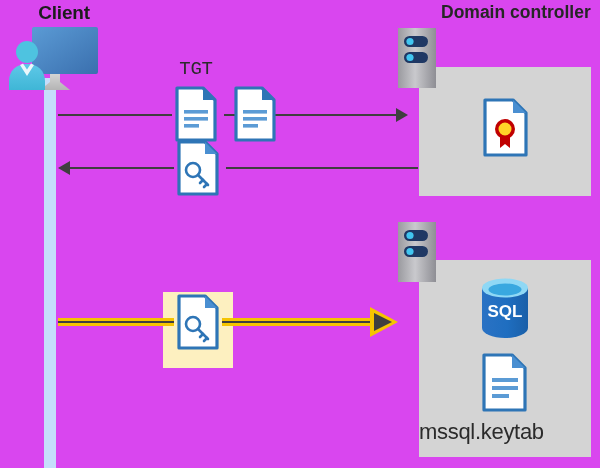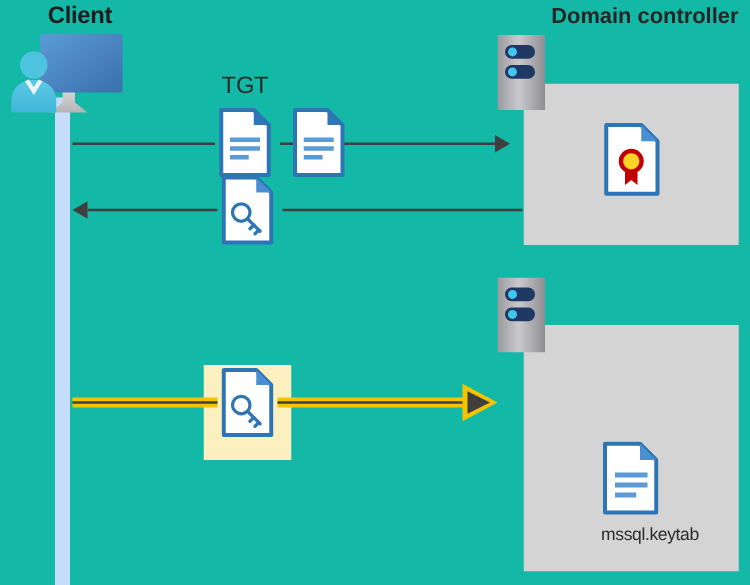--- a/index.html
+++ b/index.html
@@ -7,21 +7,21 @@
     padding: 0;
     background: #ffffff;
   }
   body {
     font-family: "Liberation Sans", sans-serif;
   }
   #canvas {
     position: relative;
     width: 600px;
     height: 468px;
-    background: #14b8a6;
+    background: #d946ef;
     overflow: hidden;
   }
   .abs { position: absolute; }
 
   
   #client-lifeline {
     left: 44px; top: 78px;
     width: 12px; height: 390px;
     background: #c5ddfb;
   }
@@ -93,21 +93,21 @@
   #tgt-doc  { left: 175px; top: 86px;  width: 42px; height: 56px; }
   #spn-doc  { left: 234px; top: 86px;  width: 42px; height: 56px; }
   #key-doc1 { left: 177px; top: 140px; width: 42px; height: 56px; }
 
   .doc-label {
     font-size: 19px;
     color: #2b2b2b;
     text-align: center;
     letter-spacing: -0.2px;
   }
-  #tgt-label { left: 166px; top: 58px; width: 60px; }
+  #tgt-label { left: 166px; top: 58px; width: 60px; font-family: Liberation Mono, monospace; }
   #spn-label { left: 225px; top: 58px; width: 60px; }
 
   
   #yellow-highlight {
     left: 163px; top: 292px;
     width: 70px; height: 76px;
     background: #fdf0c0;
   }
   .yellow-line {
     top: 318px; height: 8px;
@@ -140,22 +140,22 @@
   #key-doc2 { left: 177px; top: 294px; width: 42px; height: 56px; }
 
   
   #cert-doc { left: 483px; top: 98px;  width: 45px; height: 59px; }
   #sql-db   { left: 479px; top: 278px; width: 52px; height: 60px; }
   #keytab-doc { left: 482px; top: 353px; width: 45px; height: 59px; }
 
   #keytab-label {
     left: 419px; top: 419px;
     width: 140px;
-    text-align: right;
-    font-size: 14px;
+    text-align: left;
+    font-size: 22px;
     color: #2b2b2b;
     letter-spacing: -0.3px;
   }
 </style>
 </head>
 <body>
 
 <div id="canvas">
 
   <div class="abs" id="client-lifeline"></div>
@@ -299,20 +299,35 @@
       </defs>
       <rect x="0" y="0" width="38" height="60" fill="url(#svrGrad2)"></rect>
       <rect x="6" y="8" width="24" height="11" rx="5.5" fill="#1f3864"></rect>
       <circle cx="12" cy="13.5" r="3.6" fill="#41c6f0"></circle>
       <rect x="6" y="24" width="24" height="11" rx="5.5" fill="#1f3864"></rect>
       <circle cx="12" cy="29.5" r="3.6" fill="#41c6f0"></circle>
     </svg>
   </div>
 
 
+  <div class="abs" id="sql-db">
+    <svg width="52" height="60" viewBox="0 0 52 60" xmlns="http://www.w3.org/2000/svg">
+      <defs>
+        <linearGradient id="dbGrad" x1="0" y1="0" x2="1" y2="0">
+          <stop offset="0%" stop-color="#2a72c4"></stop>
+          <stop offset="55%" stop-color="#1f6ec0"></stop>
+          <stop offset="100%" stop-color="#1a5fa8"></stop>
+        </linearGradient>
+      </defs>
+      <path d="M3 10 h46 v40 a23 10 0 0 1 -46 0 z" fill="url(#dbGrad)"></path>
+      <ellipse cx="26" cy="10" rx="23" ry="9.5" fill="#8fd8f5"></ellipse>
+      <ellipse cx="26" cy="11.5" rx="16.5" ry="6" fill="#39a8e0"></ellipse>
+      <text x="26" y="39" text-anchor="middle" font-family="Liberation Sans, sans-serif" font-size="17" font-weight="bold" fill="#ffffff">SQL</text>
+    </svg>
+  </div>
 
   <div class="abs" id="keytab-doc">
     <svg width="45" height="59" viewBox="0 0 45 59" xmlns="http://www.w3.org/2000/svg">
       <path d="M2 2 h28 l13 13 v42 H2 z" fill="#ffffff" stroke="#2e75b6" stroke-width="3.2" stroke-linejoin="round"></path>
       <path d="M30 2 l13 13 h-13 z" fill="#4a8fd1"></path>
       <rect x="10" y="25" width="26" height="4" fill="#5b9bd5"></rect>
       <rect x="10" y="33" width="26" height="4" fill="#5b9bd5"></rect>
       <rect x="10" y="41" width="17" height="4" fill="#5b9bd5"></rect>
     </svg>
   </div>

